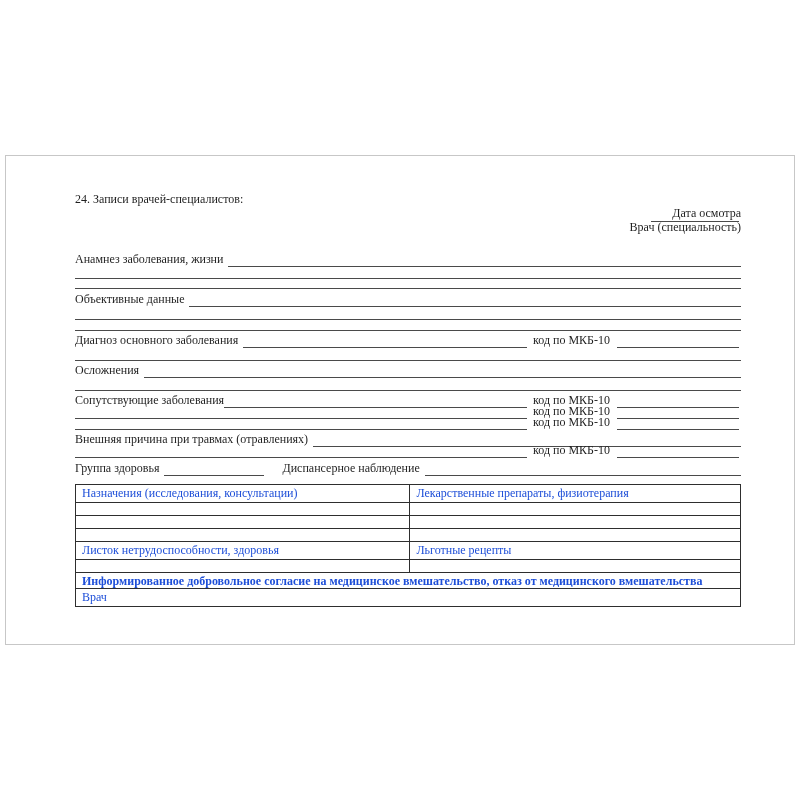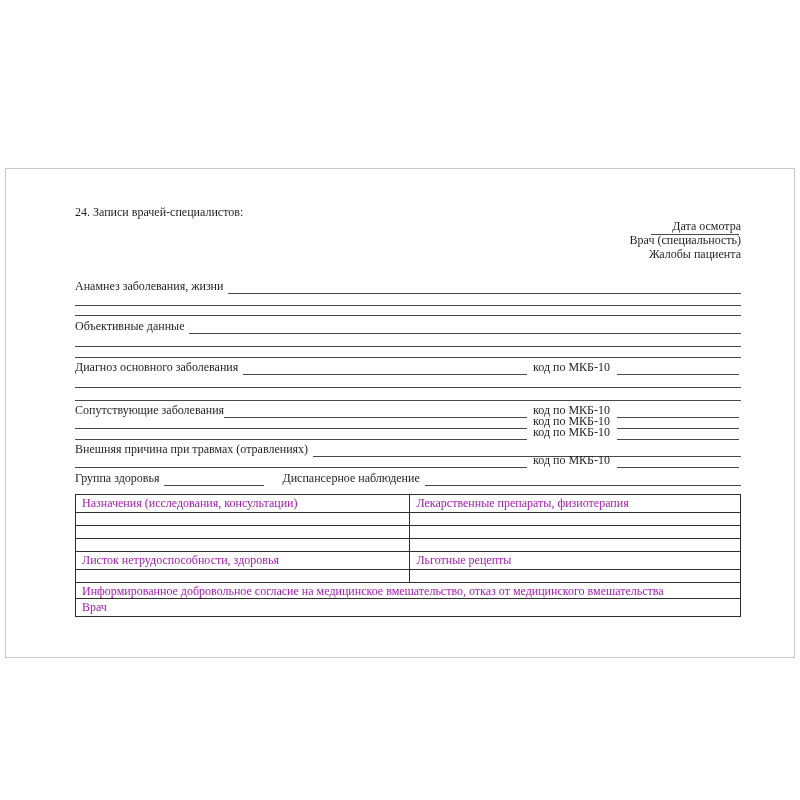--- a/index.html
+++ b/index.html
@@ -13,21 +13,21 @@
   .canvas {
     position: relative;
     width: 800px;
     height: 800px;
     background: #ffffff;
     overflow: hidden;
   }
   .page {
     position: absolute;
     left: 5px;
-    top: 168px;
+    top: 155px;
     width: 788px;
     height: 488px;
     background: #ffffff;
     border: 1px solid #c7c7c7;
     box-sizing: content-box;
   }
   .content {
     position: absolute;
     left: 69px;
     top: 36px;
@@ -72,33 +72,33 @@
   .h15 { height: 15px; } .h14 { height: 14px; flex-direction: column; } .h13 { height: 13px; }
   .h12 { height: 12px; } .h11 { height: 11px; } .h10 { height: 10px; }
   .h17 { height: 17px; } .h18 { height: 18px; }
   
   table.appt {
     width: 666px;
     margin-top: 8px;
     border-collapse: collapse;
     table-layout: fixed;
     font-size: 12px;
-    color: #a21caf;
+    color: #1d4ed8;
   }
   table.appt td {
     border: 1px solid #2e2e2e;
     padding: 1px 6px 0 6px;
     vertical-align: top;
     line-height: 14px;
     overflow: hidden;
     white-space: nowrap;
   }
   tr.rh18 { height: 18px; }
   tr.rh13 { height: 13px; }
-  tr.rh15 { height: 15px; }
+  tr.rh15 { height: 15px; font-weight: bold; }
 </style>
 </head>
 <body>
 
 <div class="canvas">
   <div class="page">
     <div class="content">
 
       <div class="row h15">
         <span class="lbl">24. Записи врачей-специалистов:</span>
@@ -107,24 +107,20 @@
       <div class="row h14">
         <span class="lbl">Дата осмотра</span>
         <span class="blank w88"></span>
       </div>
 
       <div class="row h14">
         <span class="lbl">Врач (специальность)</span>
         <span class="fill"></span>
       </div>
 
-      <div class="row h14">
-        <span class="lbl">Жалобы пациента</span>
-        <span class="fill"></span>
-      </div>
 
       <div class="row h14">
         <span class="fill full"></span>
       </div>
 
       <div class="row h18">
         <span class="lbl">Анамнез заболевания, жизни</span>
         <span class="fill"></span>
       </div>
 
@@ -151,20 +147,24 @@
         <span class="lbl">Диагноз основного заболевания</span>
         <span class="fill"></span>
         <span class="icd">код по МКБ-10</span>
         <span class="blank w122"></span>
       </div>
 
       <div class="row h13">
         <span class="fill full"></span>
       </div>
 
+      <div class="row h17">
+        <span class="lbl">Осложнения</span>
+        <span class="fill"></span>
+      </div>
 
       <div class="row h13">
         <span class="fill full"></span>
       </div>
 
       <div class="row h17">
         <span class="lbl">Сопутствующие заболевания</span>
         <span class="fill nogap"></span>
         <span class="icd">код по МКБ-10</span>
         <span class="blank w122"></span>

